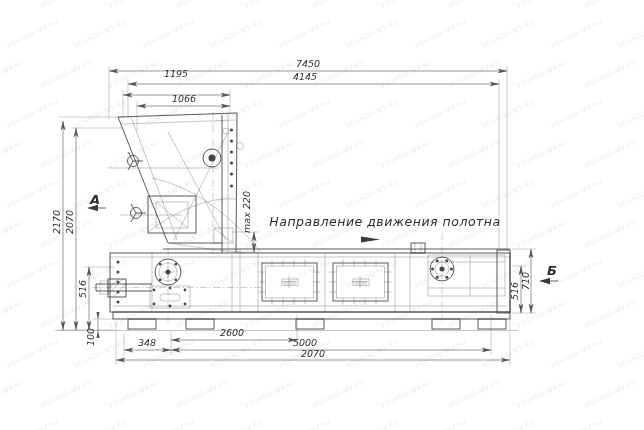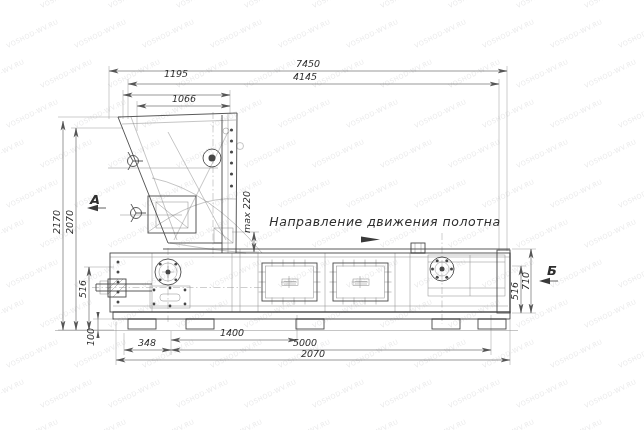--- a/index.html
+++ b/index.html
@@ -403,21 +403,21 @@
 
   <div class="lab" style="left:308px;top:64px">7450</div>
   <div class="lab" style="left:305px;top:77px">4145</div>
   <div class="lab" style="left:176px;top:74px">1195</div>
   <div class="lab" style="left:184px;top:99px">1066</div>
   <div class="lab vrot" style="left:57px;top:222px">2170</div>
   <div class="lab vrot" style="left:70px;top:222px">2070</div>
   <div class="lab vrot" style="left:83px;top:289px">516</div>
   <div class="lab vrot" style="left:91px;top:337px">100</div>
   <div class="lab vrot" style="left:247px;top:212px">max 220</div>
-  <div class="lab" style="left:232px;top:333px">1400</div>
+  <div class="lab" style="left:232px;top:333px">2600</div>
   <div class="lab" style="left:147px;top:343px">348</div>
   <div class="lab" style="left:305px;top:343px">5000</div>
   <div class="lab" style="left:313px;top:354px">2070</div>
   <div class="lab vrot" style="left:526px;top:281px">710</div>
   <div class="lab vrot" style="left:515px;top:291px">516</div>
 
   <div class="lab view" style="left:95px;top:199px">А</div>
   <div class="lab view" style="left:552px;top:270px">Б</div>
   <div class="lab dir" style="left:385px;top:222px">Направление движения полотна</div>
 

